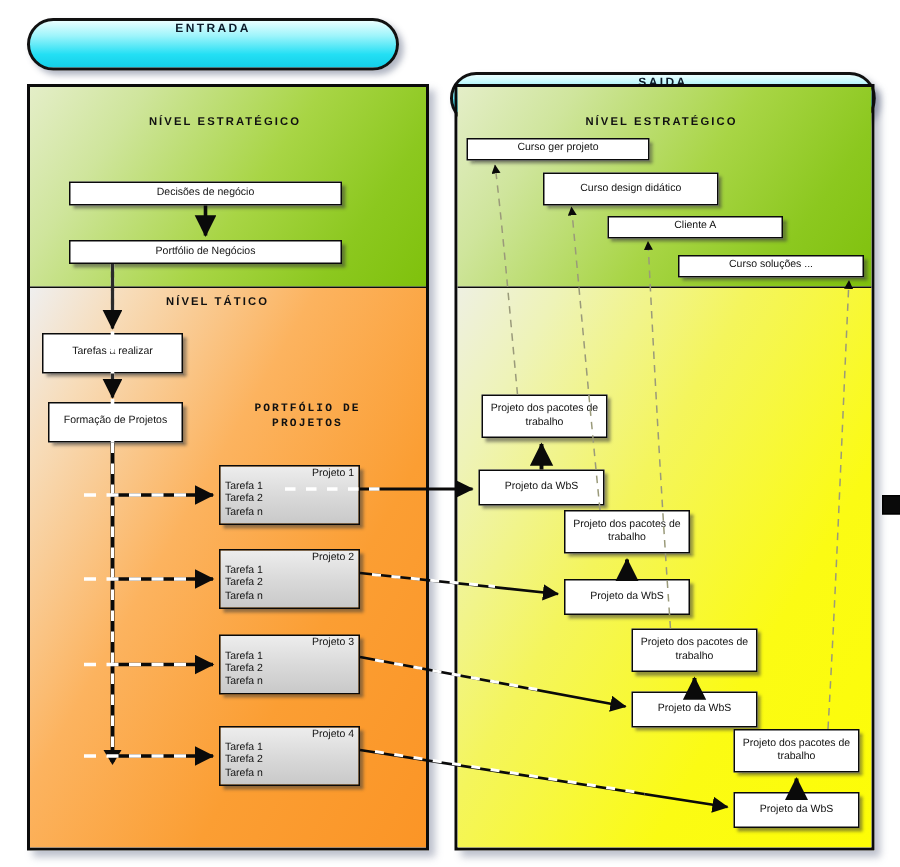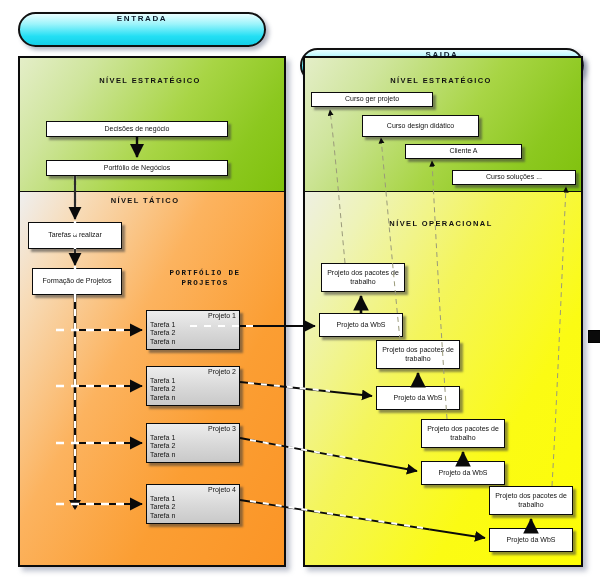--- a/index.html
+++ b/index.html
@@ -107,21 +107,20 @@
     <div class="ptask">Tarefa 2</div>
     <div class="ptask">Tarefa n</div>
   </div>
 
   <div class="panel" style="left:303px;top:56px;width:276px;height:507px;">
     <div class="band band-green" style="top:0;height:133px;"></div>
     <div class="band-sep" style="top:133px;"></div>
     <div class="band band-yellow" style="top:134px;height:373px;"></div>
   </div>
   <div class="bandlabel" style="left:303px;top:76px;width:276px;">NÍVEL ESTRATÉGICO</div>
-  <div class="bandlabel" style="left:353px;top:219px;width:176px;">NÍVEL OPERACIONAL</div>
 
   <div class="box" style="left:311px;top:92px;width:122px;height:15px;">
     <span>Curso ger projeto</span>
   </div>
   <div class="box" style="left:362px;top:115px;width:117px;height:22px;">
     <span>Curso design didático</span>
   </div>
   <div class="box" style="left:405px;top:144px;width:117px;height:15px;">
     <span>Cliente A</span>
   </div>

